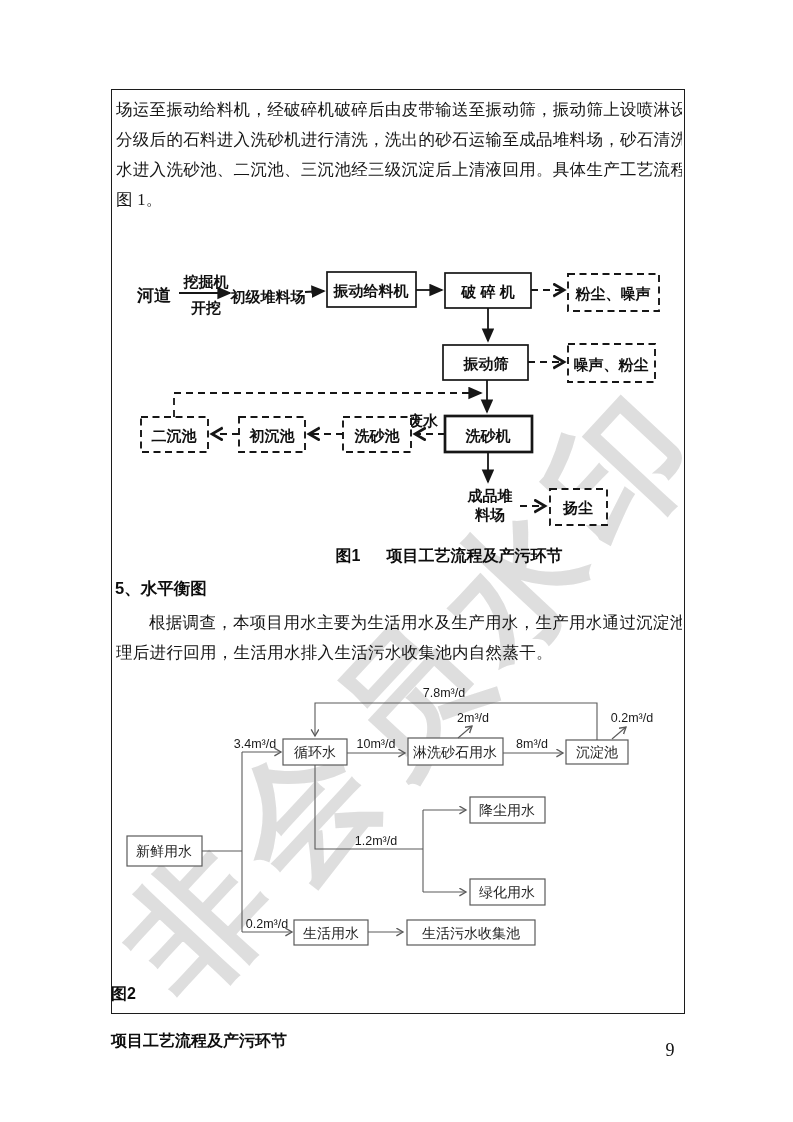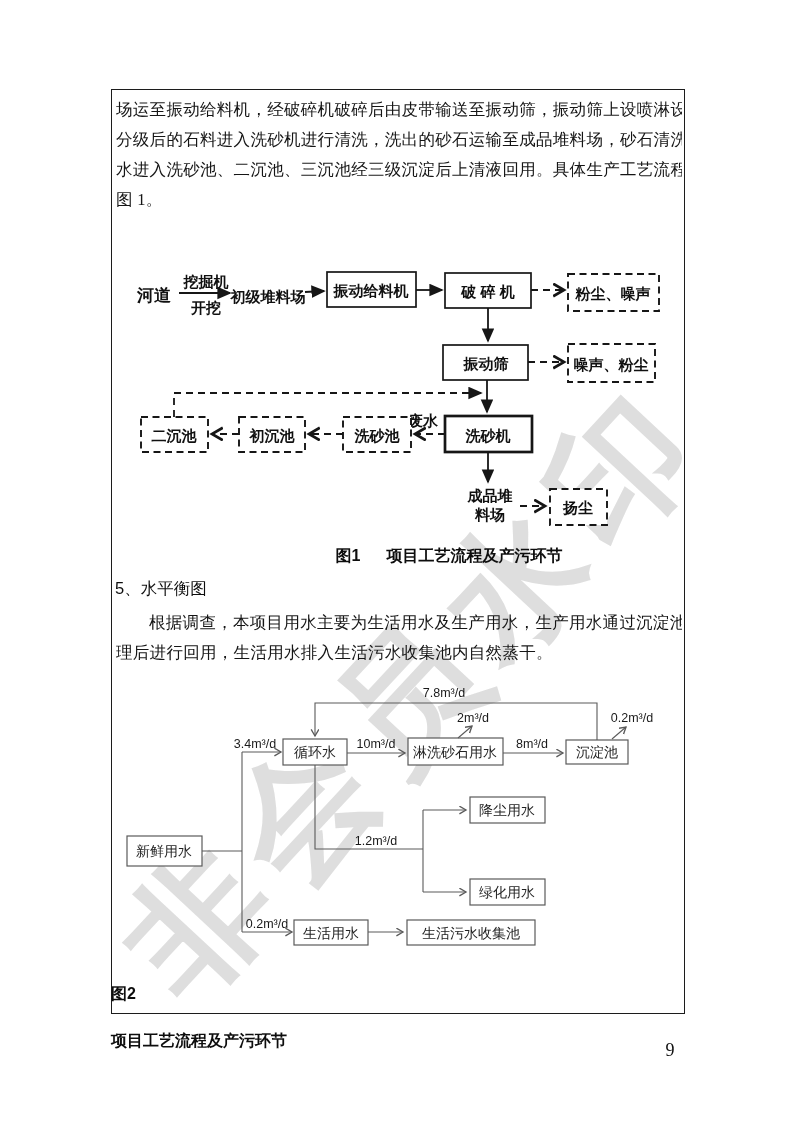--- a/index.html
+++ b/index.html
@@ -8,21 +8,21 @@
   #watermark{position:absolute;left:30px;top:600px;width:770px;text-align:center;
         font-size:138px;font-weight:700;letter-spacing:16px;color:#d9d9d9;opacity:.85;
         transform:rotate(-47deg);transform-origin:center center;white-space:nowrap;
         font-family:"Liberation Sans","DejaVu Sans",sans-serif;z-index:0;pointer-events:none;}
   #cellborder{position:absolute;left:111px;top:89px;width:572px;height:923px;
         border:1.6px solid #1c1c1c;z-index:1;}
   .para{position:absolute;white-space:pre;overflow:hidden;line-height:30px;font-size:16.5px;
         color:#151515;z-index:2;letter-spacing:.3px;}
   #intro{left:116px;top:95px;width:566px;height:122px;}
   #para5{left:116px;top:608px;width:566px;height:62px;text-indent:2em;}
-  #heading5{position:absolute;left:115px;top:578px;font-size:16.5px;font-weight:400;z-index:2;
+  #heading5{position:absolute;left:115px;top:578px;font-size:16.5px;font-weight:700;z-index:2;
         font-family:"Liberation Sans","DejaVu Sans",sans-serif;color:#0d0d0d;}
   .figcap{position:absolute;left:111px;width:676px;display:flex;justify-content:center;gap:26px;
         font-size:16px;font-weight:700;color:#0d0d0d;z-index:2;
         font-family:"Liberation Sans","DejaVu Sans",sans-serif;}
   #cap1{top:546px;} #cap2{top:984px;flex-direction:column;}
   svg{position:absolute;z-index:2;overflow:visible;}
   #fig1{left:111px;top:258px;}
   #fig2{left:111px;top:675px;}
   .f1box{fill:#ffffff;stroke:#161616;stroke-width:1.7;}
   .f1boxd{fill:#ffffff;stroke:#161616;stroke-width:1.9;stroke-dasharray:7 4.5;}

